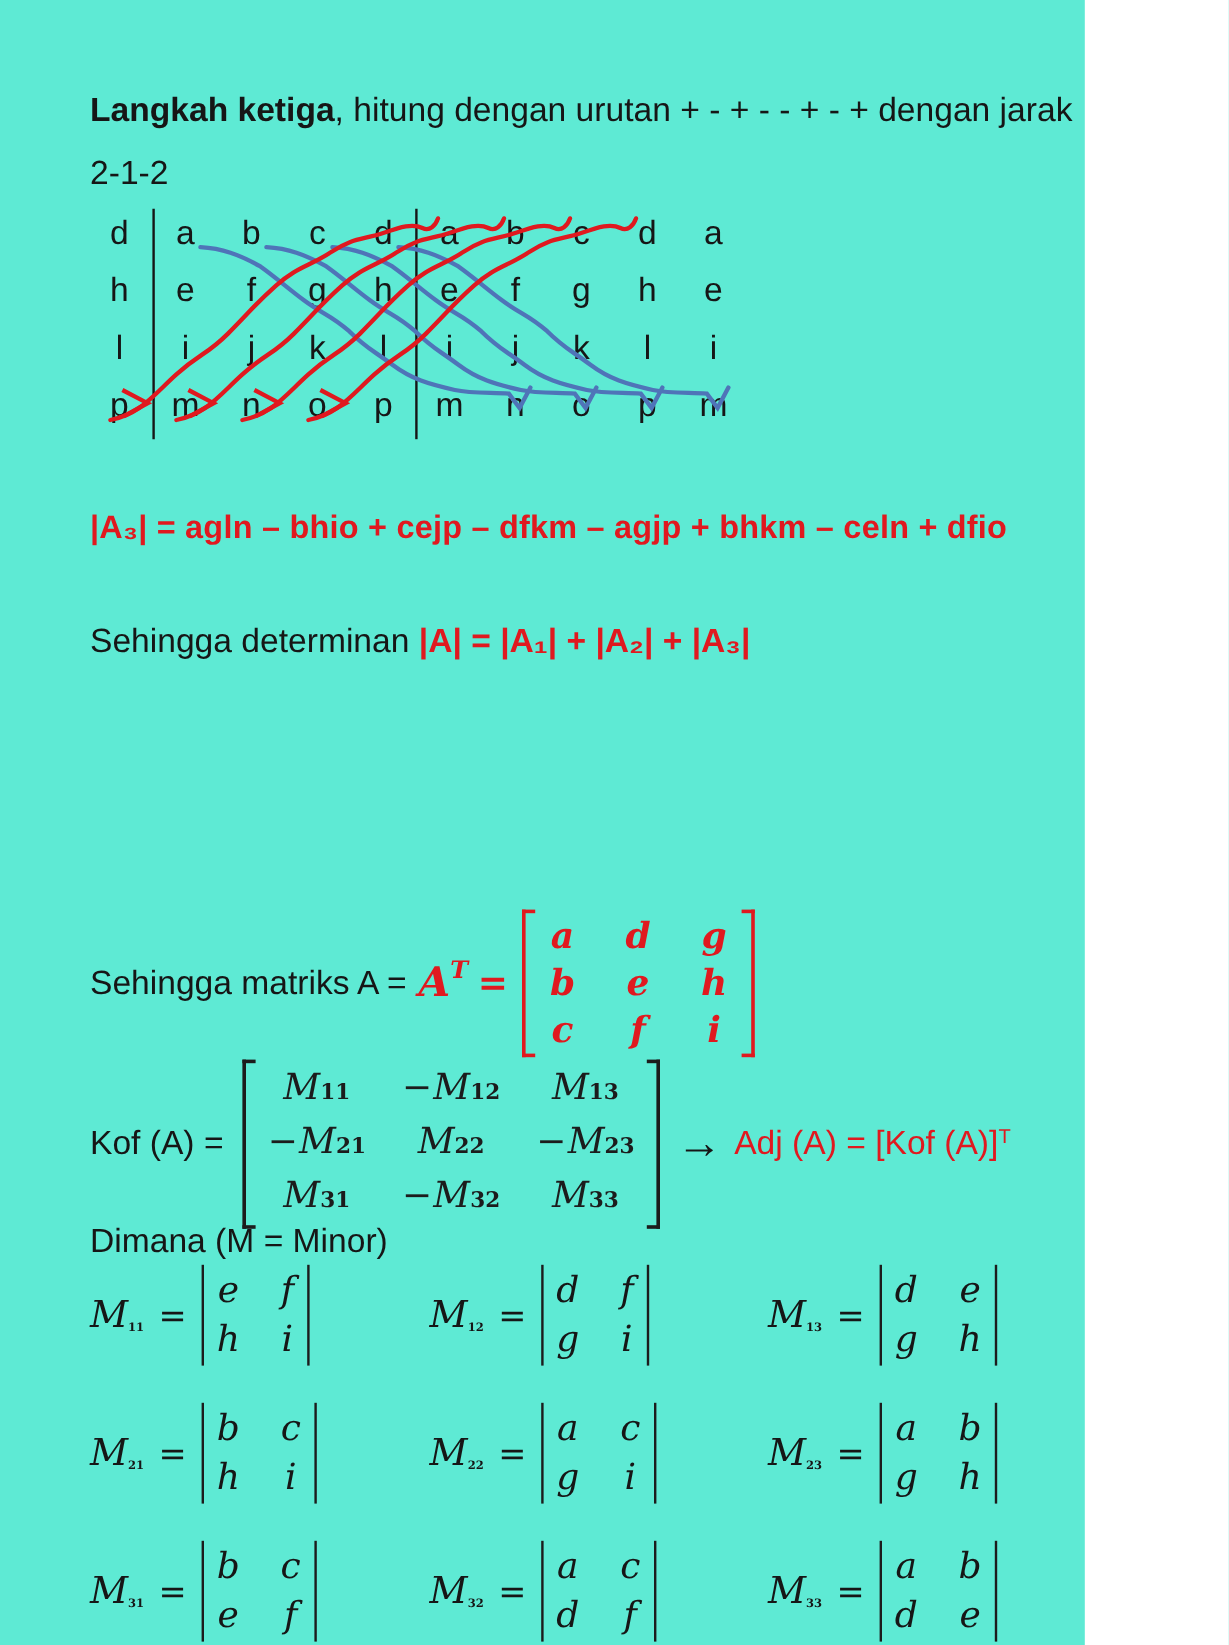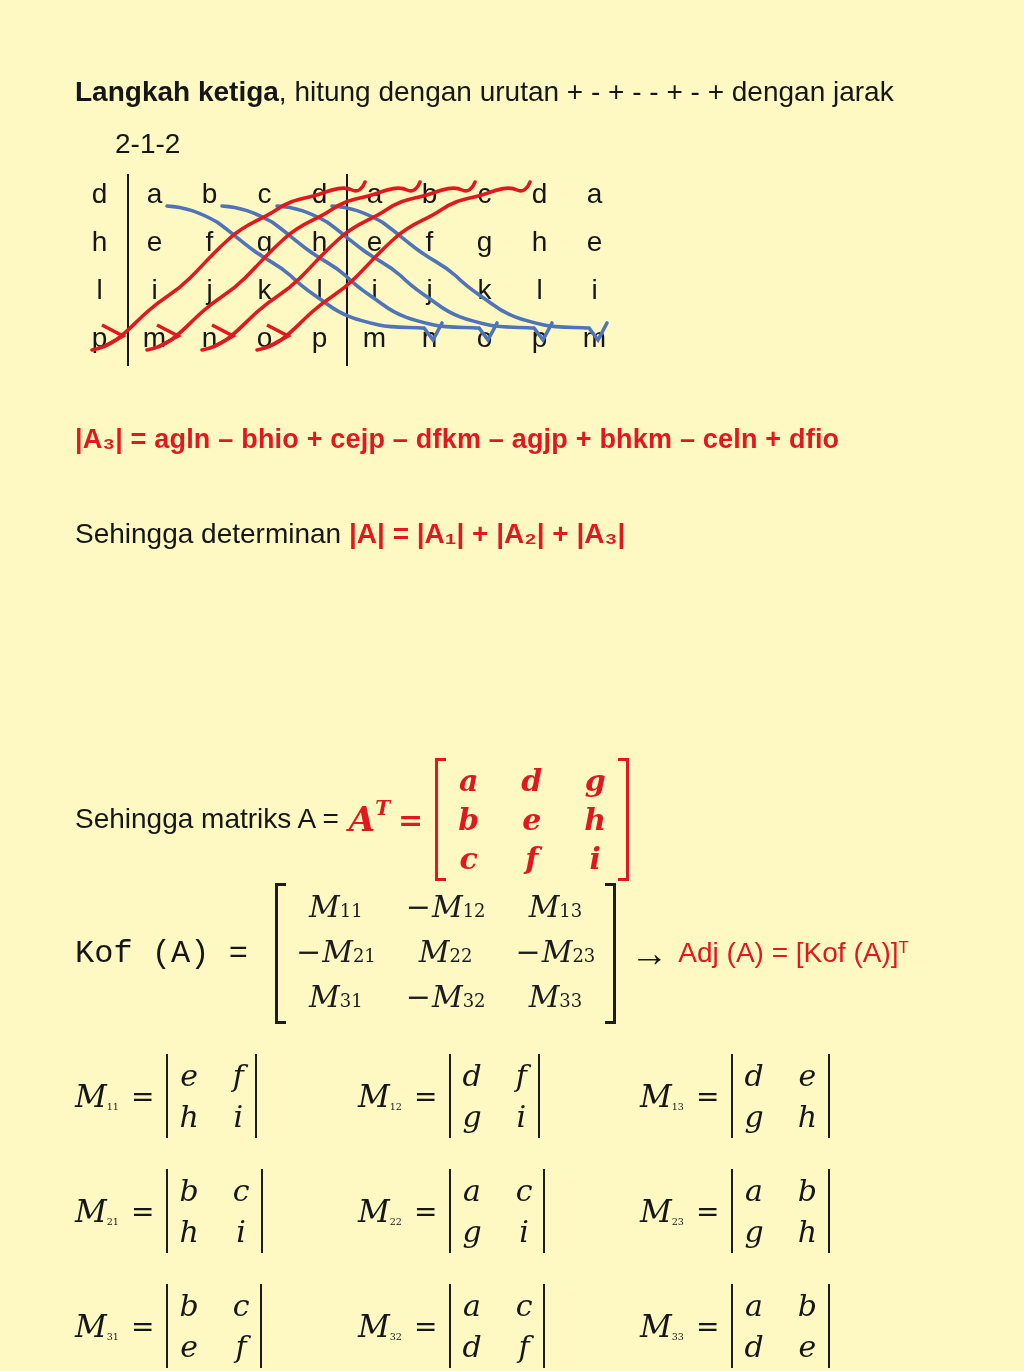--- a/index.html
+++ b/index.html
@@ -1,64 +1,64 @@
 <!DOCTYPE html>
 <html style="--red: #e0191f; --blue: #4f74b8;"><head>
 <meta charset="utf-8">
 <style>
   :root { --red:#e0191f; --blue:#4f74b8; --ink:#161616; }
   * { margin:0; padding:0; box-sizing:border-box; }
   body { background:#ffffff; font-family:"Liberation Sans", sans-serif; color:var(--ink); }
-  .page { position:relative; width:1024px; height:1371px; background:#fef9c3; overflow:hidden; }
+  .page { position:relative; width:904px; height:1371px; background:#5eead4; overflow:hidden; }
 
   
   .abs { position:absolute; }
   .title-line { left:75px; top:76px; font-size:28px; white-space:nowrap; }
   .title-bold { font-weight:bold; }
-  .title-line2 { left:75px; top:128px; font-size:28px;margin-left:40px; }
+  .title-line2 { left:75px; top:128px; font-size:28px; }
 
   .formula-a3 { left:75px; top:424px; font-size:27px; font-weight:bold; color:var(--red); white-space:nowrap; letter-spacing:0.2px; }
 
   .det-line { left:75px; top:518px; font-size:28px; white-space:nowrap; }
   .det-red { color:var(--red); font-weight:bold; }
 
   .para { left:75px; top:612px; font-size:28px; line-height:52px; white-space:nowrap; }
 
   .dimana { left:75px; top:1018px; font-size:28px; }
 
   
   .letter-grid { left:72px; top:170px; width:552px; height:200px; }
   .letters { position:absolute; inset:0; }
   .grid-row { display:flex; height:48px; }
   .grid-letter { width:55px; text-align:center; font-size:28px; line-height:48px; }
   .grid-svg { position:absolute; inset:0; width:552px; height:200px; pointer-events:none; }
 
   
   .mi { font-family:"DejaVu Serif", serif; font-style:italic; }
-  .msub { font-size:0.60em; font-style:normal; vertical-align:-0.30em; font-family:"DejaVu Serif", serif; }
+  .msub { font-size:0.60em; font-style:normal; vertical-align:-0.30em; font-family:"DejaVu Serif", serif;font-weight:bold; }
   .msup { font-size:0.60em; vertical-align:0.55em; }
   .minus { font-family:"DejaVu Serif", serif; font-style:normal; margin-right:1px; }
 
   
   .bmatrix { display:inline-flex; align-items:stretch; }
   .brk { width:11px; flex:0 0 auto; }
   .brk-l { border-left:3px solid currentColor; border-top:3px solid currentColor; border-bottom:3px solid currentColor; }
   .brk-r { border-right:3px solid currentColor; border-top:3px solid currentColor; border-bottom:3px solid currentColor; }
 
   .transpose-row { left:75px; top:748px; height:142px; display:flex; align-items:center; }
   .transpose-row .label { font-size:28px; margin-right:10px; }
   .t-math { display:flex; align-items:center; color:var(--red); }
   .t-sym { font-family:"DejaVu Serif", serif; font-style:italic; font-weight:bold; font-size:34px; }
   .t-sup { font-size:20px; font-weight:bold; font-family:"DejaVu Serif", serif; font-style:italic; vertical-align:super; position:relative; top:-11px; }
   .t-eq { font-family:"DejaVu Serif", serif; font-weight:bold; font-size:30px; margin:0 12px 0 8px; }
   .t-grid { display:grid; grid-template-columns:repeat(3,auto); column-gap:42px; padding:3px 12px; }
   .t-cell { font-size:30px; line-height:39px; text-align:center; font-weight:bold; }
 
   .kof-row { left:75px; top:886px; height:134px; display:flex; align-items:center; }
-  .kof-row .label { font-size:32px; margin-right:8px; white-space:pre;font-family:Liberation Mono, monospace; }
+  .kof-row .label { font-size:28px; margin-right:8px; white-space:pre; }
   .k-matrix { color:#1c1c1c; }
   .k-grid { display:grid; grid-template-columns:repeat(3,auto); column-gap:30px; padding:3px 10px; }
   .k-cell { font-size:30px; line-height:41px; display:flex; justify-content:center; align-items:baseline; }
   .arrow { font-size:38px; margin:0 10px 0 14px; }
   .adj { color:var(--red); font-weight:normal; font-size:28px; white-space:nowrap; }
 
   
   .minors-grid { left:75px; top:1054px; display:grid; grid-template-columns:283px 282px auto; row-gap:31px; }
   .minor { display:flex; align-items:center; }
   .m-label { font-size:31px; }
@@ -231,20 +231,21 @@
             <span class="mi">M</span>
             <sub class="msub">33</sub>
           </span>
         </span>
       <span class="brk brk-r"></span>
     </span>
     <span class="arrow">→</span>
     <span class="adj"><span>Adj (A) = [Kof (A)]</span><sup class="msup">T</sup></span>
   </div>
 
+  <div class="abs dimana">Dimana (M = Minor)</div>
 
   <div class="abs minors-grid">
       <div class="minor">
         <span><span class="mi m-label">M</span><sub class="msub">11</sub></span>
         <span class="m-eq">=</span>
         <span class="det2">
           <span class="cell mi">e</span>
           <span class="cell mi">f</span>
           <span class="cell mi">h</span>
           <span class="cell mi">i</span>

